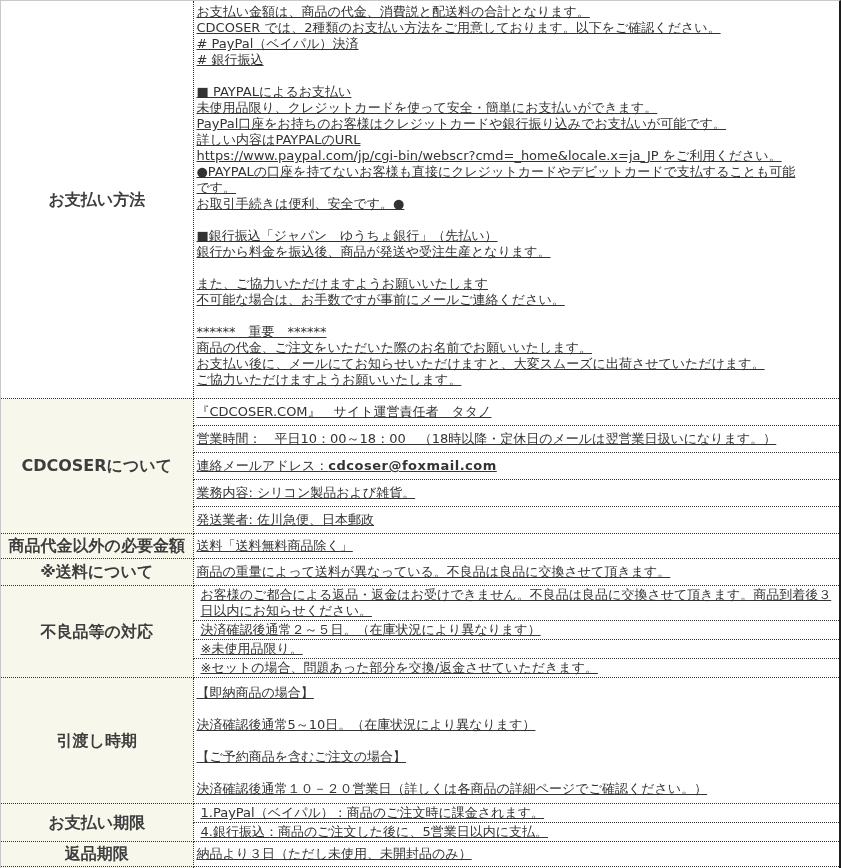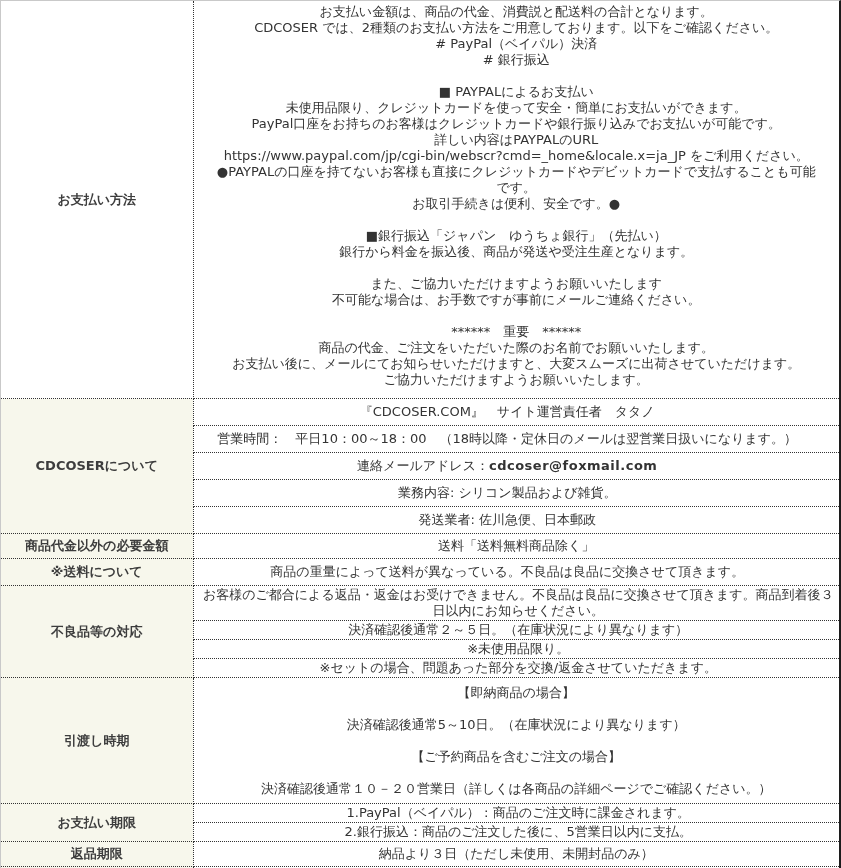--- a/index.html
+++ b/index.html
@@ -31,26 +31,26 @@
   th { border-left: none; }
   td { border-right: none; }
   tr.last-row > th, tr.last-row > td { border-bottom: none; }
 
   th {
     background: #f7f7ec;
     font-weight: bold;
     text-align: center;
     vertical-align: middle;
     color: #3d3d3d;
-    font-size: 13px;
+    font-size: 16px;
     padding: 2px;
   }
   th.plain { background: #ffffff; }
 
-  td { vertical-align: top; text-align: center; }
+  td { vertical-align: top; text-align: left; text-decoration: underline; }
 
   .pad-lg { padding: 3px 3px 10px 3px; }
   .pad-md { padding: 5px 21px 5px 3px; }
   .pad-sm { padding: 4px 3px 4px 3px; }
   .pad-xs { padding: 1px 3px 1px 7px; }
   .pad-dl { padding: 7px 3px 6px 3px; margin-top: 26px; }
 
   .ln { min-height: 16px; }
   b.email { font-weight: bold; letter-spacing: 0.5px; }
 </style>
@@ -172,21 +172,21 @@
     </tr>
 
     <tr>
       <th rowspan="2">お支払い期限</th>
       <td class="pad-xs">
         <div class="ln">1.PayPal（ベイパル）：商品のご注文時に課金されます。</div>
       </td>
     </tr>
     <tr>
       <td class="pad-xs">
-        <div class="ln">2.銀行振込：商品のご注文した後に、5営業日以内に支払。</div>
+        <div class="ln">4.銀行振込：商品のご注文した後に、5営業日以内に支払。</div>
       </td>
     </tr>
 
     <tr>
       <th>返品期限</th>
       <td class="pad-sm">
         <div class="ln">納品より３日（ただし未使用、未開封品のみ）</div>
       </td>
     </tr>
 

